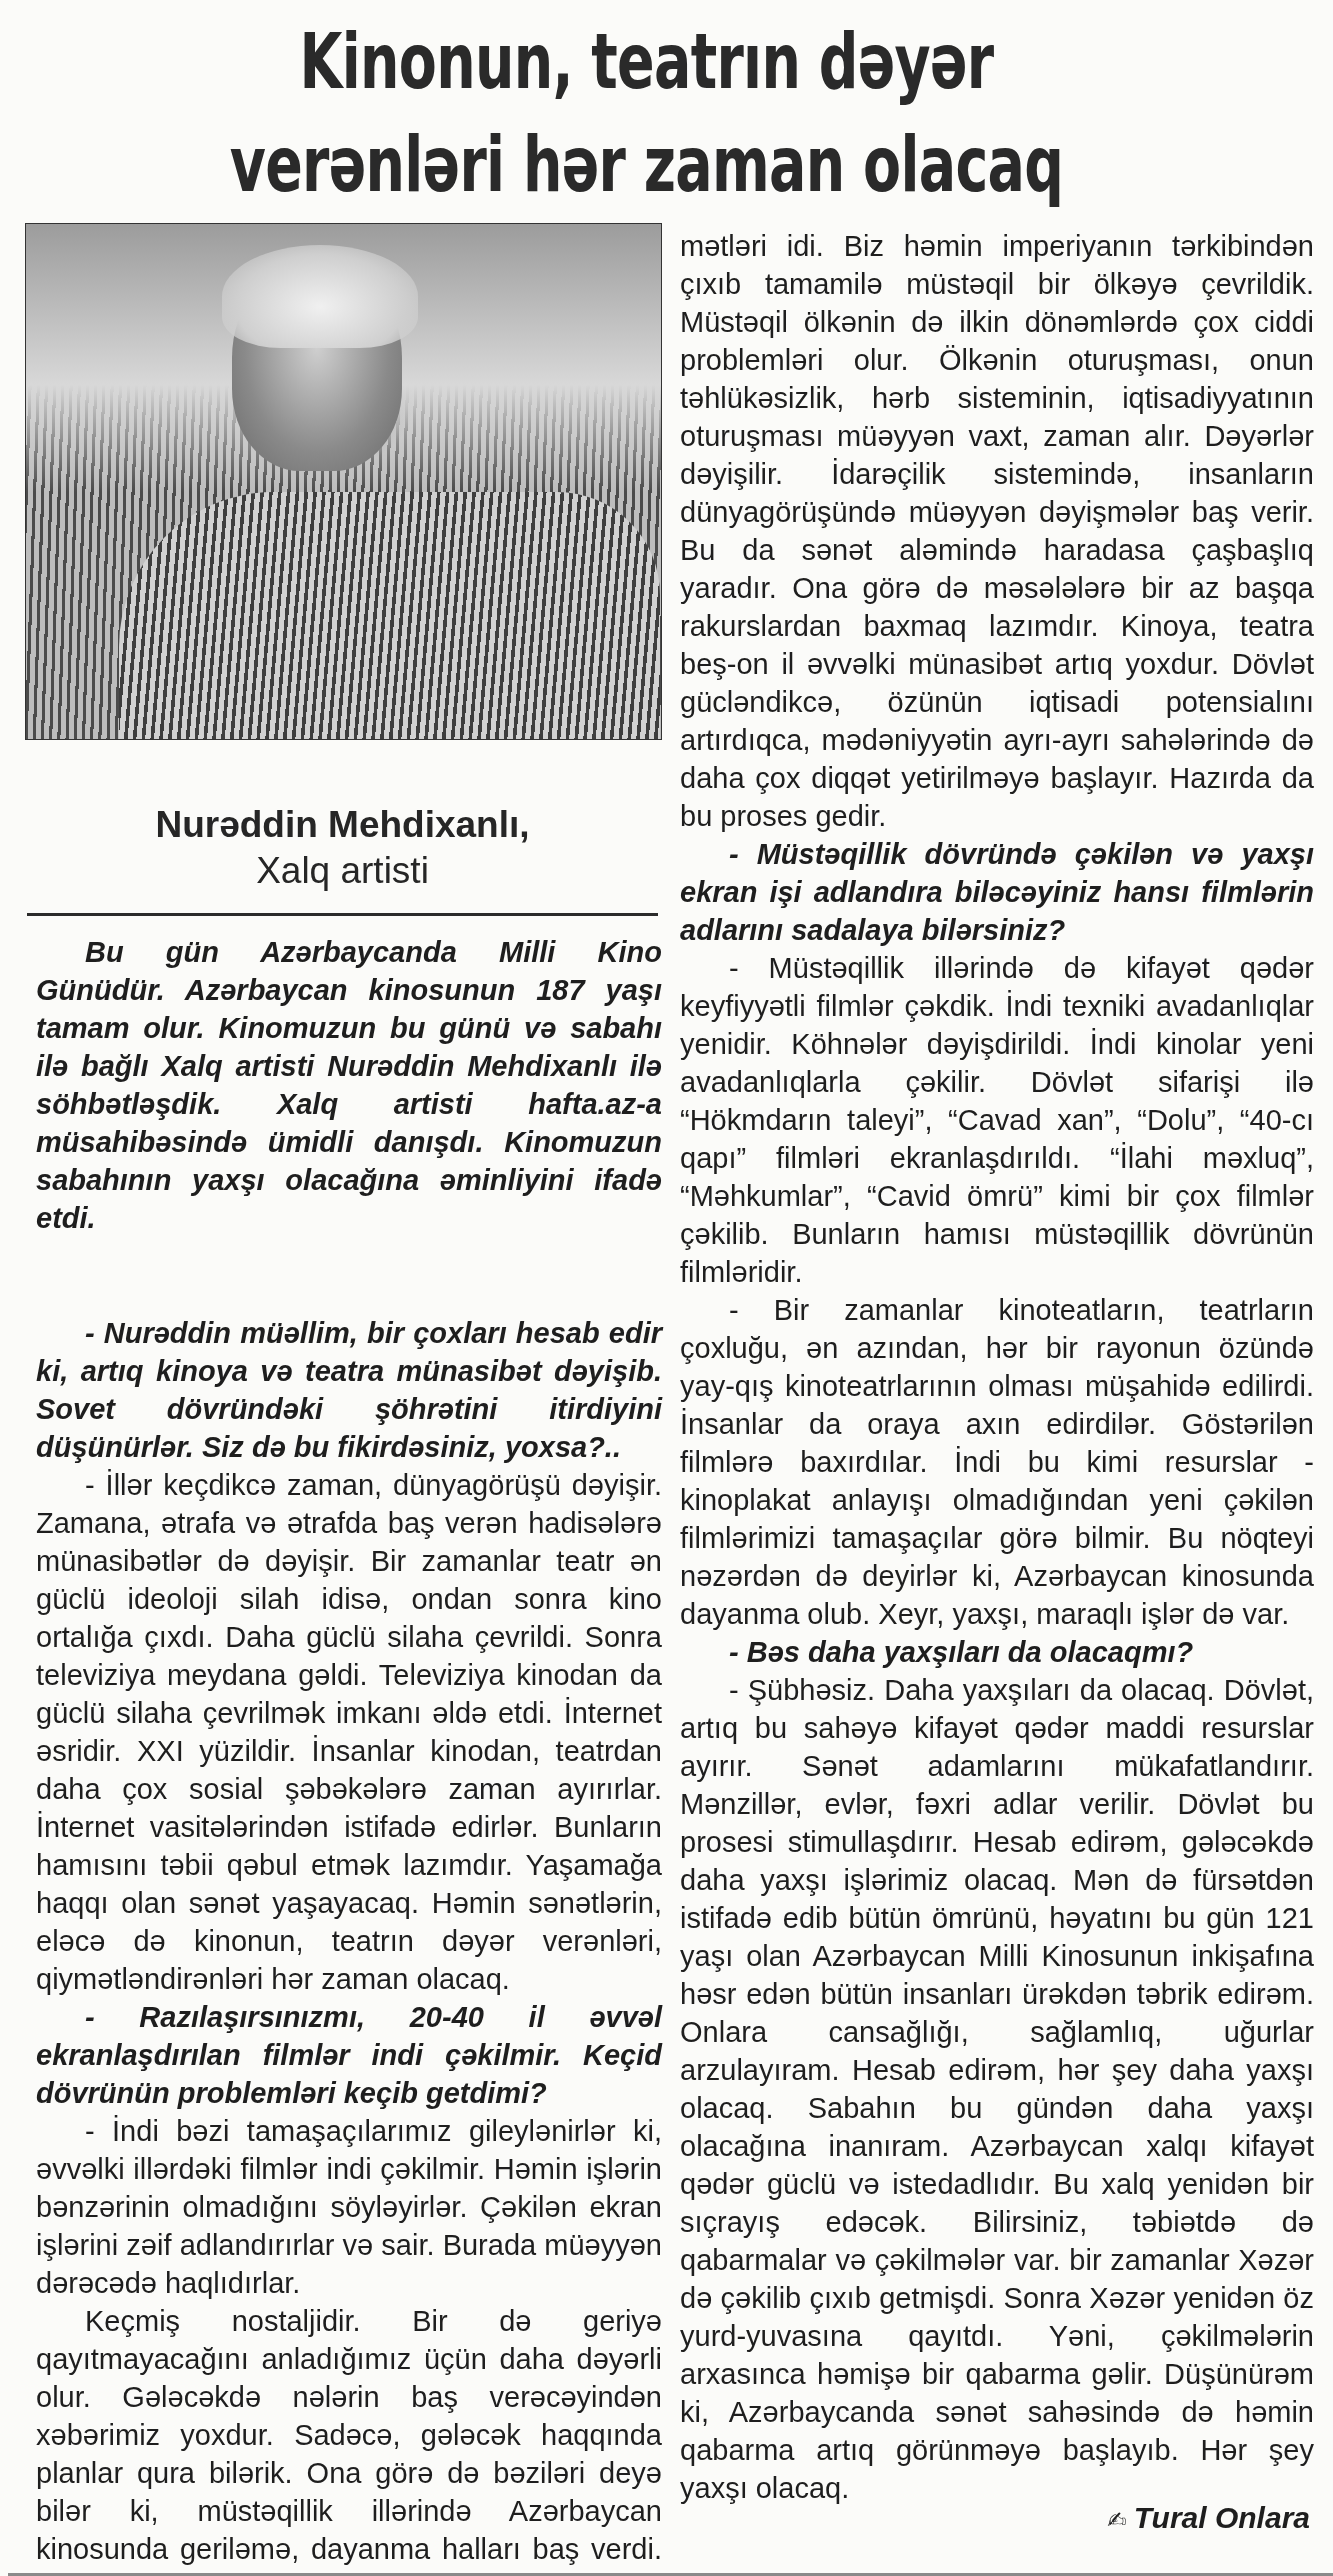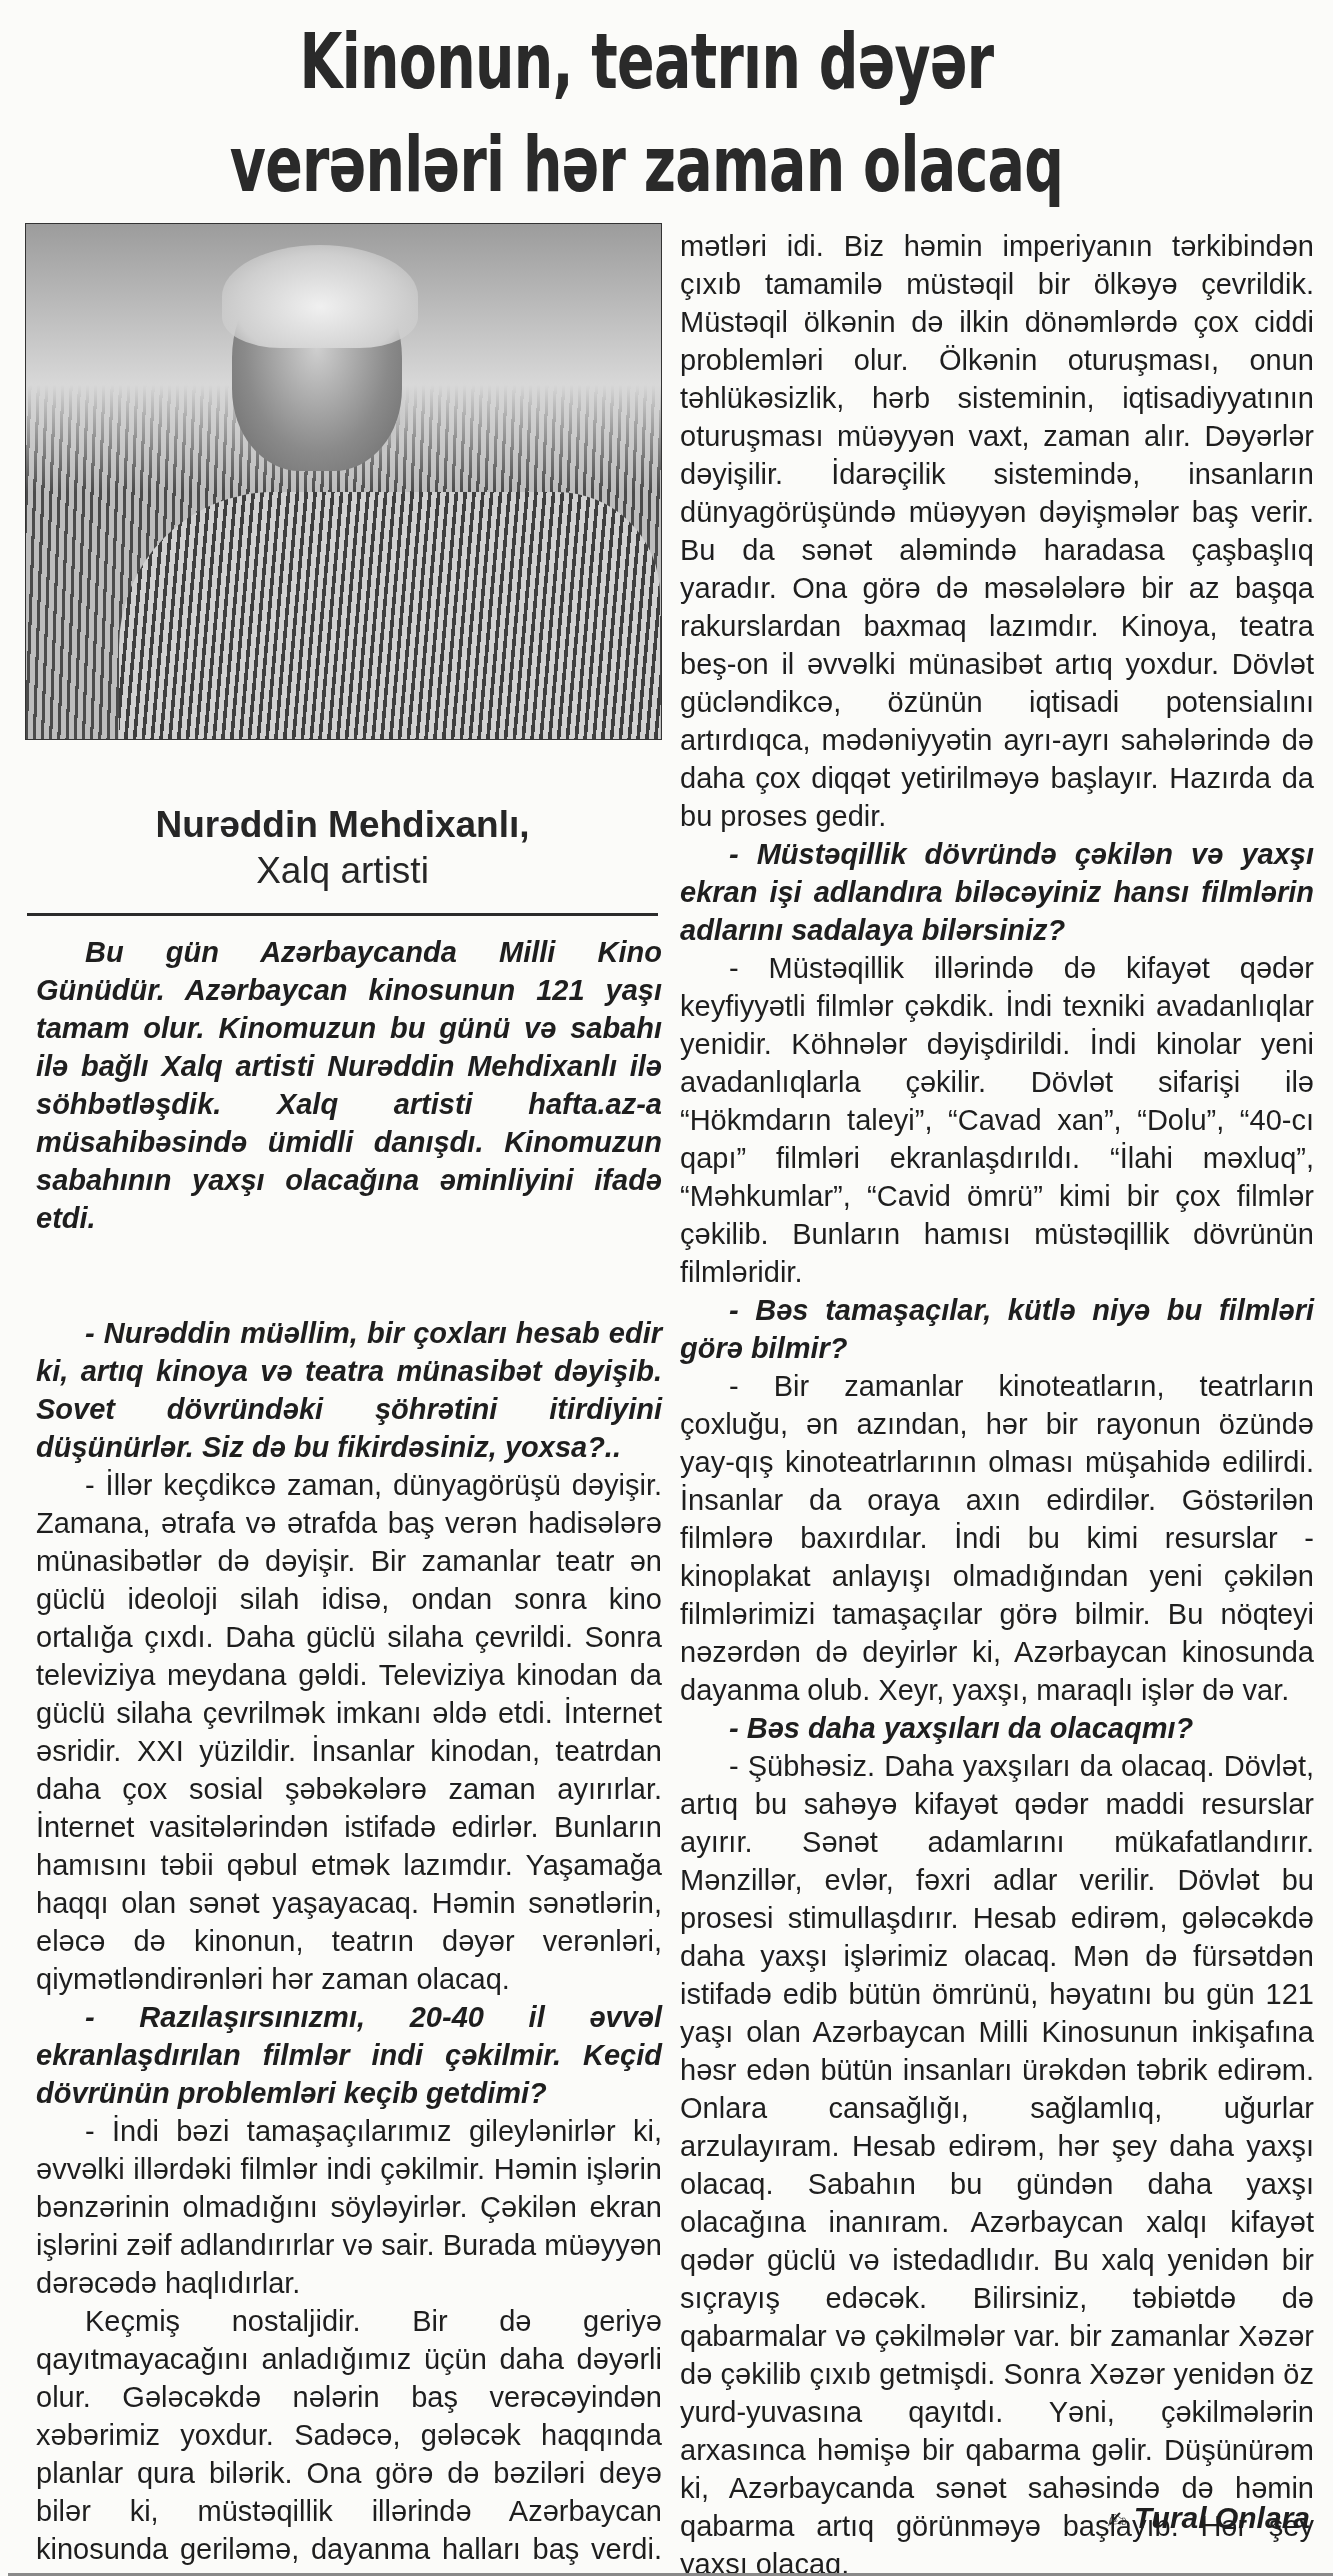--- a/index.html
+++ b/index.html
@@ -100,33 +100,32 @@
   <div class="shirt"></div>
   <div class="head"></div>
   <div class="hair"></div>
 </div>
 
 <div class="caption-name">Nurəddin Mehdixanlı,</div>
 <div class="caption-role">Xalq artisti</div>
 <div class="rule-left"></div>
 
 <div class="col col-left">
-  <p class="lead">Bu gün Azərbaycanda Milli Kino Günüdür. Azərbaycan kinosunun 121 yaşı tamam olur. Kinomuzun bu günü və sabahı ilə bağlı Xalq artisti Nurəddin Mehdixanlı ilə söhbətləşdik. Xalq artisti hafta.az-a müsahibəsində ümidli danışdı. Kinomuzun sabahının yaxşı olacağına əminliyini ifadə etdi.</p>
+  <p class="lead">Bu gün Azərbaycanda Milli Kino Günüdür. Azərbaycan kinosunun 187 yaşı tamam olur. Kinomuzun bu günü və sabahı ilə bağlı Xalq artisti Nurəddin Mehdixanlı ilə söhbətləşdik. Xalq artisti hafta.az-a müsahibəsində ümidli danışdı. Kinomuzun sabahının yaxşı olacağına əminliyini ifadə etdi.</p>
   <p class="q">- Nurəddin müəllim, bir çoxları hesab edir ki, artıq kinoya və teatra münasibət dəyişib. Sovet dövründəki şöhrətini itirdiyini düşünürlər. Siz də bu fikirdəsiniz, yoxsa?..</p>
   <p>- İllər keçdikcə zaman, dünyagörüşü dəyişir. Zamana, ətrafa və ətrafda baş verən hadisələrə münasibətlər də dəyişir. Bir zamanlar teatr ən güclü ideoloji silah idisə, ondan sonra kino ortalığa çıxdı. Daha güclü silaha çevrildi. Sonra televiziya meydana gəldi. Televiziya kinodan da güclü silaha çevrilmək imkanı əldə etdi. İnternet əsridir. XXI yüzildir. İnsanlar kinodan, teatrdan daha çox sosial şəbəkələrə zaman ayırırlar. İnternet vasitələrindən istifadə edirlər. Bunların hamısını təbii qəbul etmək lazımdır. Yaşamağa haqqı olan sənət yaşayacaq. Həmin sənətlərin, eləcə də kinonun, teatrın dəyər verənləri, qiymətləndirənləri hər zaman olacaq.</p>
   <p class="q">- Razılaşırsınızmı, 20-40 il əvvəl ekranlaşdırılan filmlər indi çəkilmir. Keçid dövrünün problemləri keçib getdimi?</p>
   <p>- İndi bəzi tamaşaçılarımız gileylənirlər ki, əvvəlki illərdəki filmlər indi çəkilmir. Həmin işlərin bənzərinin olmadığını söyləyirlər. Çəkilən ekran işlərini zəif adlandırırlar və sair. Burada müəyyən dərəcədə haqlıdırlar.</p>
   <p>Keçmiş nostaljidir. Bir də geriyə qayıtmayacağını anladığımız üçün daha dəyərli olur. Gələcəkdə nələrin baş verəcəyindən xəbərimiz yoxdur. Sadəcə, gələcək haqqında planlar qura bilərik. Ona görə də bəziləri deyə bilər ki, müstəqillik illərində Azərbaycan kinosunda geriləmə, dayanma halları baş verdi. Bir zamanlar böyük bir imperiyanın tərkibində idik. Orada yanaşmalar, sifarişli yaradıcılıq istiqa-</p>
 </div>
 
 <div class="col col-right">
   <p class="noindent">mətləri idi. Biz həmin imperiyanın tərkibindən çıxıb tamamilə müstəqil bir ölkəyə çevrildik. Müstəqil ölkənin də ilkin dönəmlərdə çox ciddi problemləri olur. Ölkənin oturuşması, onun təhlükəsizlik, hərb sisteminin, iqtisadiyyatının oturuşması müəyyən vaxt, zaman alır. Dəyərlər dəyişilir. İdarəçilik sistemində, insanların dünyagörüşündə müəyyən dəyişmələr baş verir. Bu da sənət aləmində haradasa çaşbaşlıq yaradır. Ona görə də məsələlərə bir az başqa rakurslardan baxmaq lazımdır. Kinoya, teatra beş-on il əvvəlki münasibət artıq yoxdur. Dövlət gücləndikcə, özünün iqtisadi potensialını artırdıqca, mədəniyyətin ayrı-ayrı sahələrində də daha çox diqqət yetirilməyə başlayır. Hazırda da bu proses gedir.</p>
   <p class="q">- Müstəqillik dövründə çəkilən və yaxşı ekran işi adlandıra biləcəyiniz hansı filmlərin adlarını sadalaya bilərsiniz?</p>
   <p>- Müstəqillik illərində də kifayət qədər keyfiyyətli filmlər çəkdik. İndi texniki avadanlıqlar yenidir. Köhnələr dəyişdirildi. İndi kinolar yeni avadanlıqlarla çəkilir. Dövlət sifarişi ilə “Hökmdarın taleyi”, “Cavad xan”, “Dolu”, “40-cı qapı” filmləri ekranlaşdırıldı. “İlahi məxluq”, “Məhkumlar”, “Cavid ömrü” kimi bir çox filmlər çəkilib. Bunların hamısı müstəqillik dövrünün filmləridir.</p>
-  <p class="q">- Bəs tamaşaçılar, kütlə niyə bu filmləri görə bilmir?</p>
   <p>- Bir zamanlar kinoteatların, teatrların çoxluğu, ən azından, hər bir rayonun özündə yay-qış kinoteatrlarının olması müşahidə edilirdi. İnsanlar da oraya axın edirdilər. Göstərilən filmlərə baxırdılar. İndi bu kimi resurslar - kinoplakat anlayışı olmadığından yeni çəkilən filmlərimizi tamaşaçılar görə bilmir. Bu nöqteyi nəzərdən də deyirlər ki, Azərbaycan kinosunda dayanma olub. Xeyr, yaxşı, maraqlı işlər də var.</p>
   <p class="q">- Bəs daha yaxşıları da olacaqmı?</p>
   <p>- Şübhəsiz. Daha yaxşıları da olacaq. Dövlət, artıq bu sahəyə kifayət qədər maddi resurslar ayırır. Sənət adamlarını mükafatlandırır. Mənzillər, evlər, fəxri adlar verilir. Dövlət bu prosesi stimullaşdırır. Hesab edirəm, gələcəkdə daha yaxşı işlərimiz olacaq. Mən də fürsətdən istifadə edib bütün ömrünü, həyatını bu gün 121 yaşı olan Azərbaycan Milli Kinosunun inkişafına həsr edən bütün insanları ürəkdən təbrik edirəm. Onlara cansağlığı, sağlamlıq, uğurlar arzulayıram. Hesab edirəm, hər şey daha yaxşı olacaq. Sabahın bu gündən daha yaxşı olacağına inanıram. Azərbaycan xalqı kifayət qədər güclü və istedadlıdır. Bu xalq yenidən bir sıçrayış edəcək. Bilirsiniz, təbiətdə də qabarmalar və çəkilmələr var. bir zamanlar Xəzər də çəkilib çıxıb getmişdi. Sonra Xəzər yenidən öz yurd-yuvasına qayıtdı. Yəni, çəkilmələrin arxasınca həmişə bir qabarma gəlir. Düşünürəm ki, Azərbaycanda sənət sahəsində də həmin qabarma artıq görünməyə başlayıb. Hər şey yaxşı olacaq.</p>
 </div>
 
 <div class="byline">
   <span class="pen">✍</span><span>Tural Onlara</span>
 </div>
 
 <div class="rule-bottom"></div>

